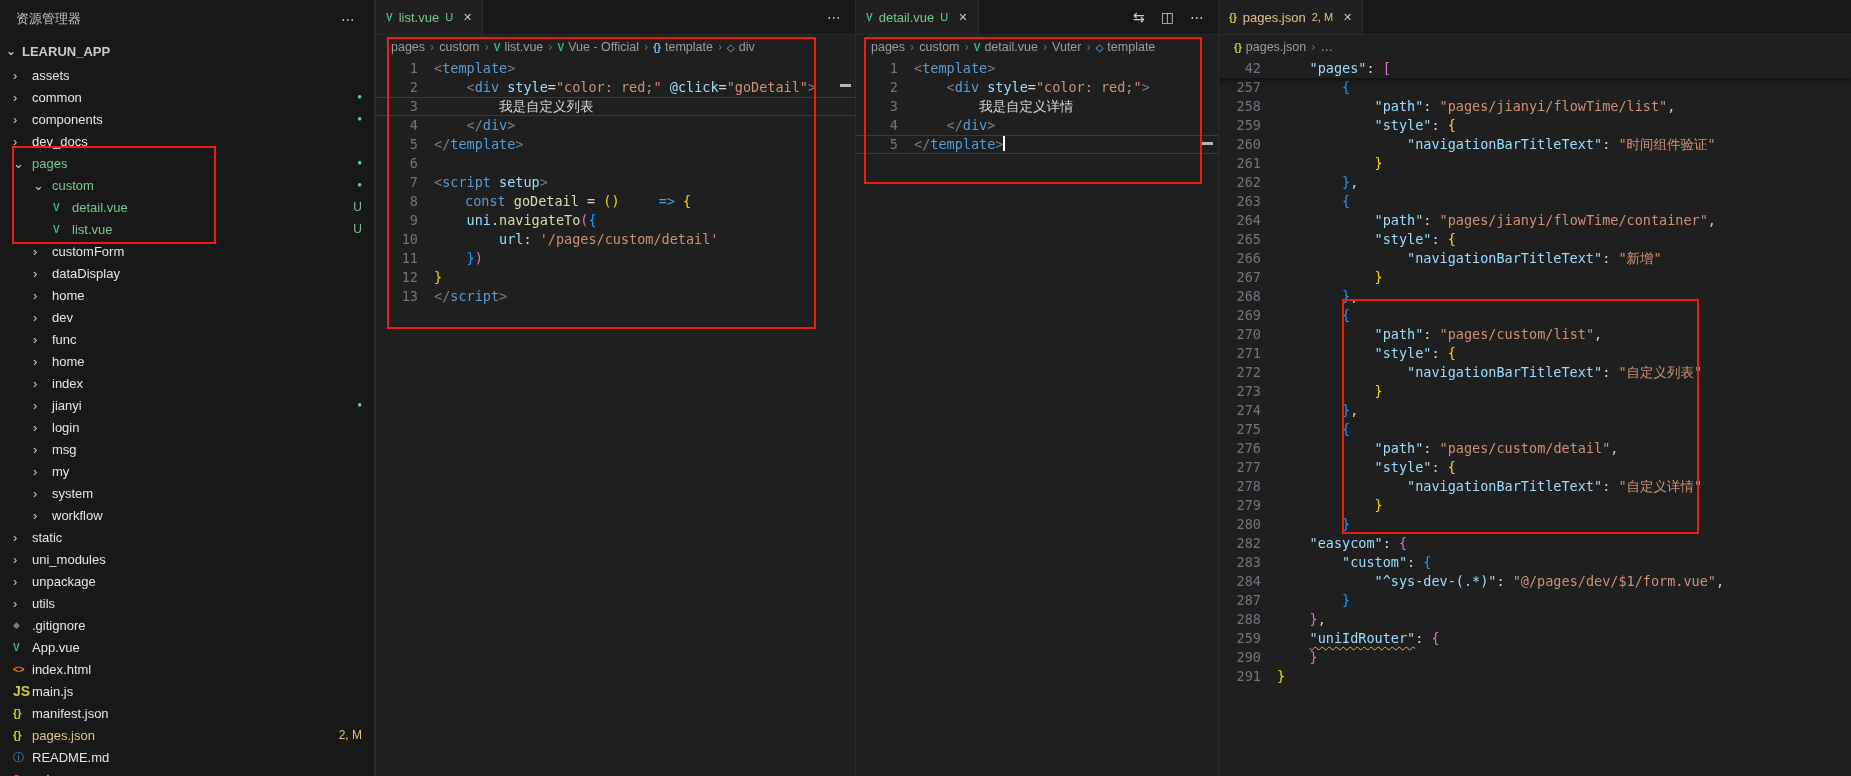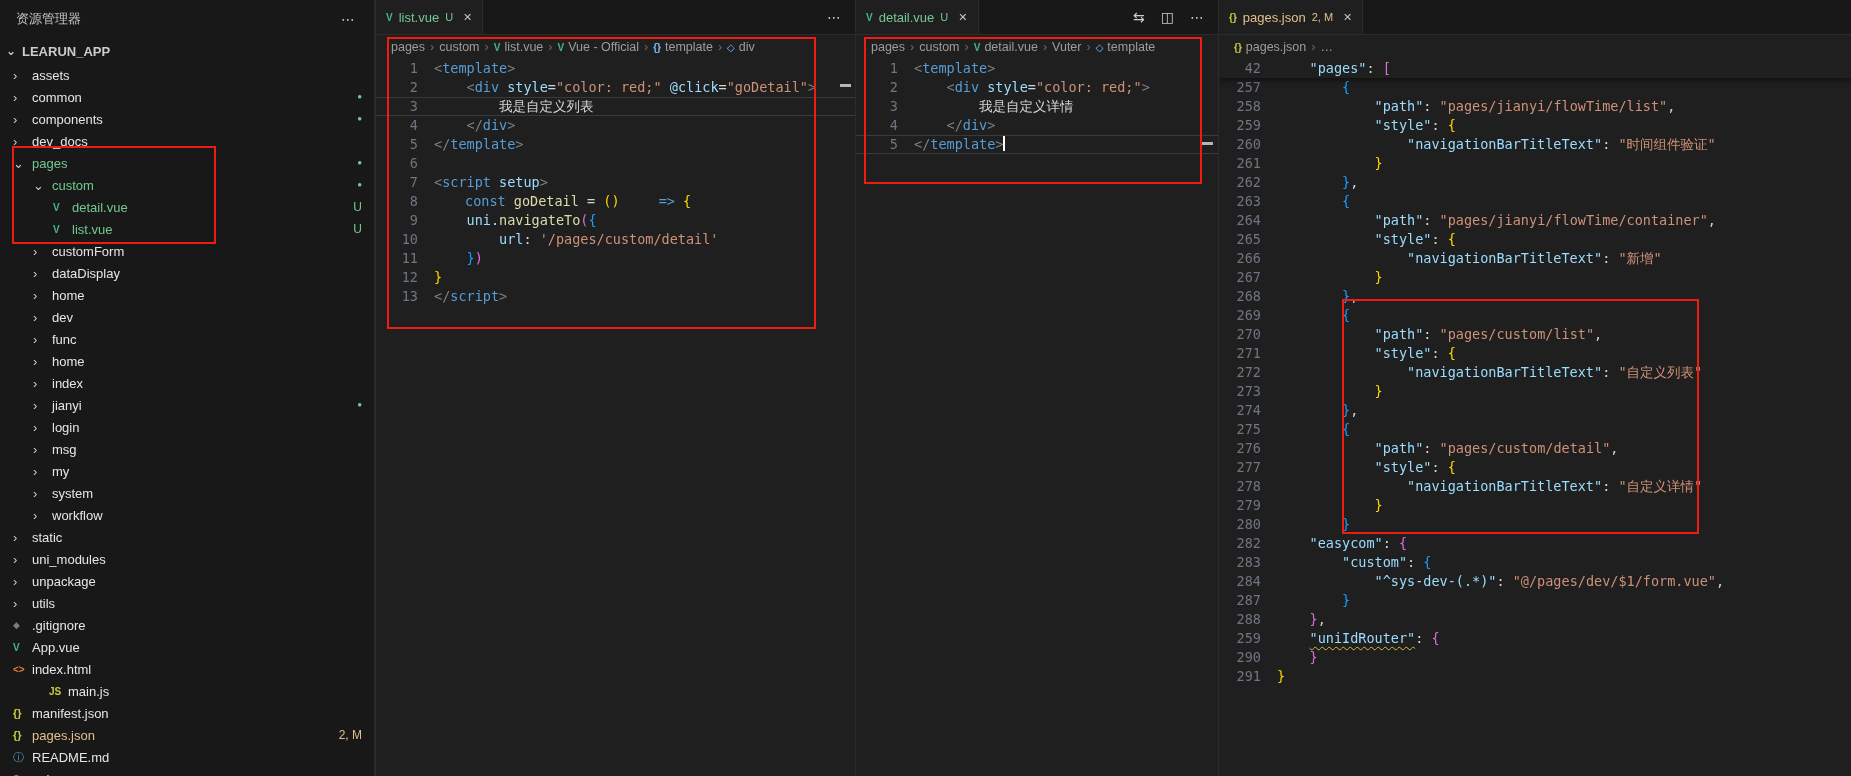--- a/index.html
+++ b/index.html
@@ -17,21 +17,21 @@
   .sb-section { height:26px; display:flex; align-items:center; padding-left:6px; font-size:13px; font-weight:700; color:#cccccc; cursor:pointer; }
   .sb-section .chev { width:16px; font-size:12px; }
   #tree { width:100%; }
   .trow { height:22px; display:flex; align-items:center; font-size:13px; padding-right:12px; cursor:pointer; white-space:nowrap; }
   .chev { color:#cccccc; }
   .trow .chev, .trow .ficon { width:19px; flex:none; }
   .ficon { font-size:10px; font-weight:700; }
   .ic-vue  { color:#41b883; }
   .ic-git  { color:#6d8086; font-size:9px; }
   .ic-html { color:#e37933; font-size:10px; }
-  .ic-js   { color:#cbcb41; font-size:10px;margin-left:36px; }
+  .ic-js   { color:#cbcb41; font-size:14px; }
   .ic-json { color:#cbcb41; font-size:11px; }
   .ic-info { color:#519aba; font-size:11px; font-weight:400; }
   .ic-scss { color:#cf649a; }
   .ic-braces, .ic-symbol { color:#75beff; font-weight:400; }
   .tlab { color:#e5e5e5; }
   .tlab.green { color:#73c991; }
   .tlab.yellow { color:#e2c08d; }
   .badge { margin-left:auto; font-size:12px; }
   .badge.green { color:#73c991; }
   .badge.yellow { color:#e2c08d; }

